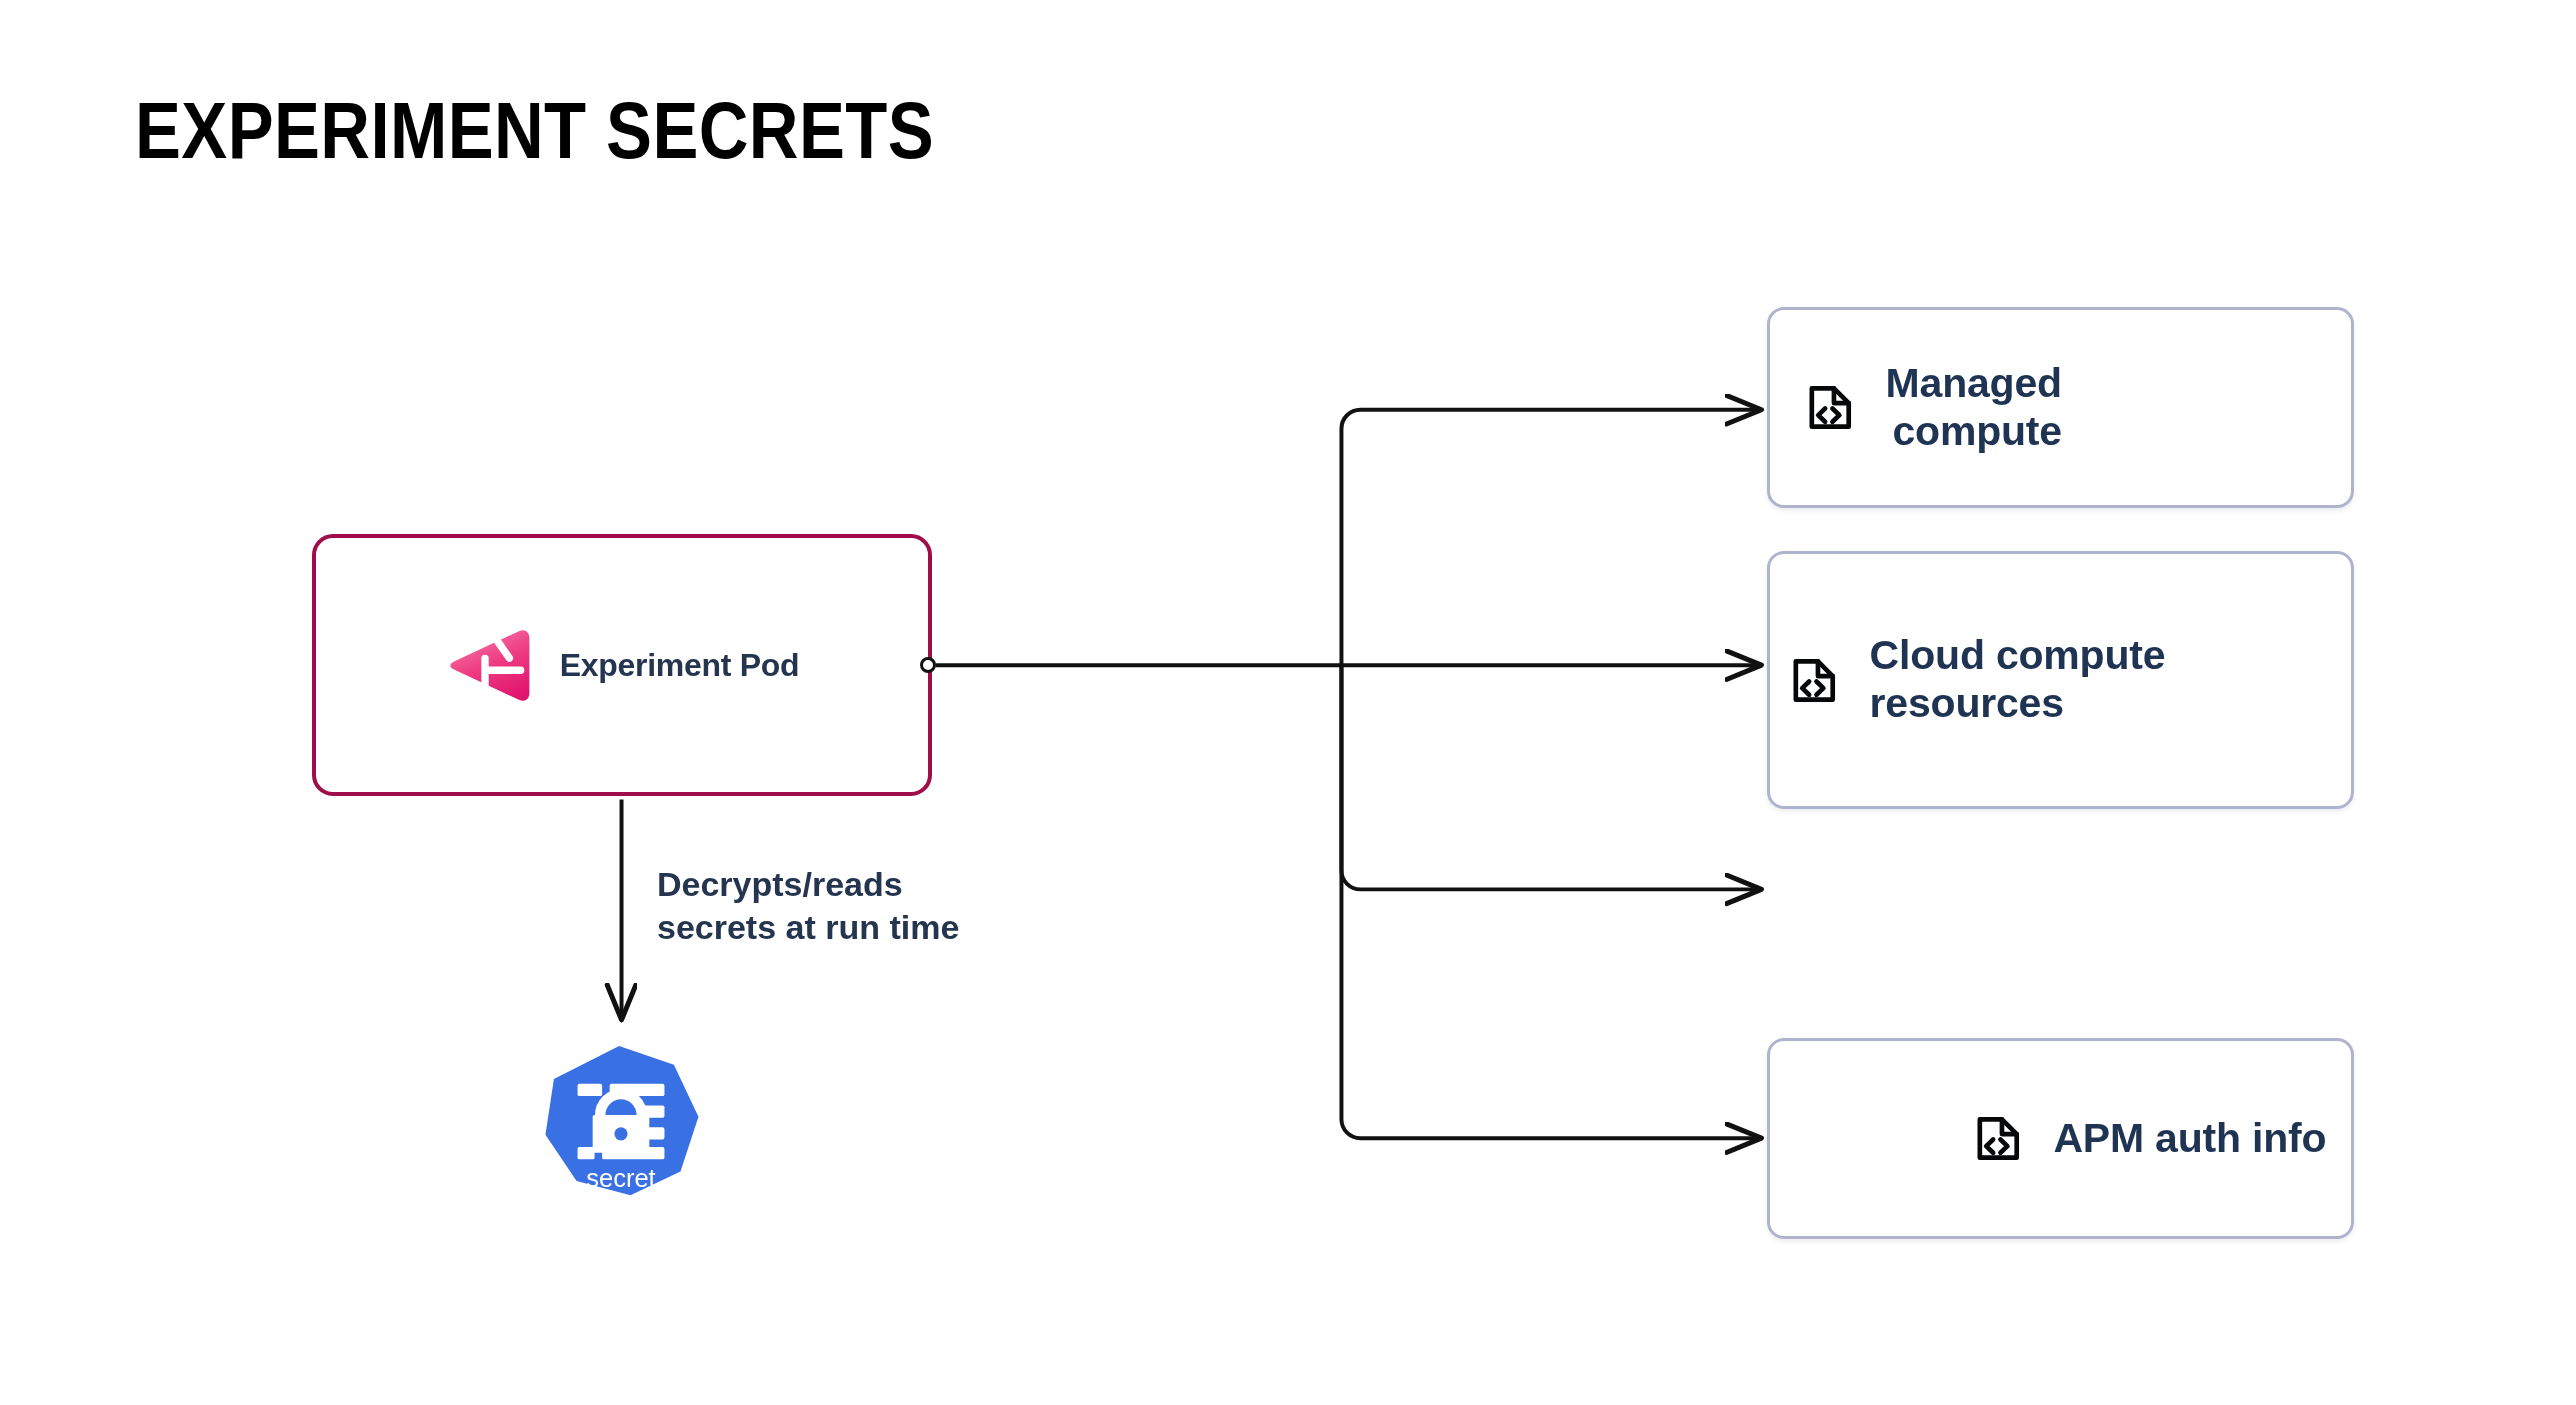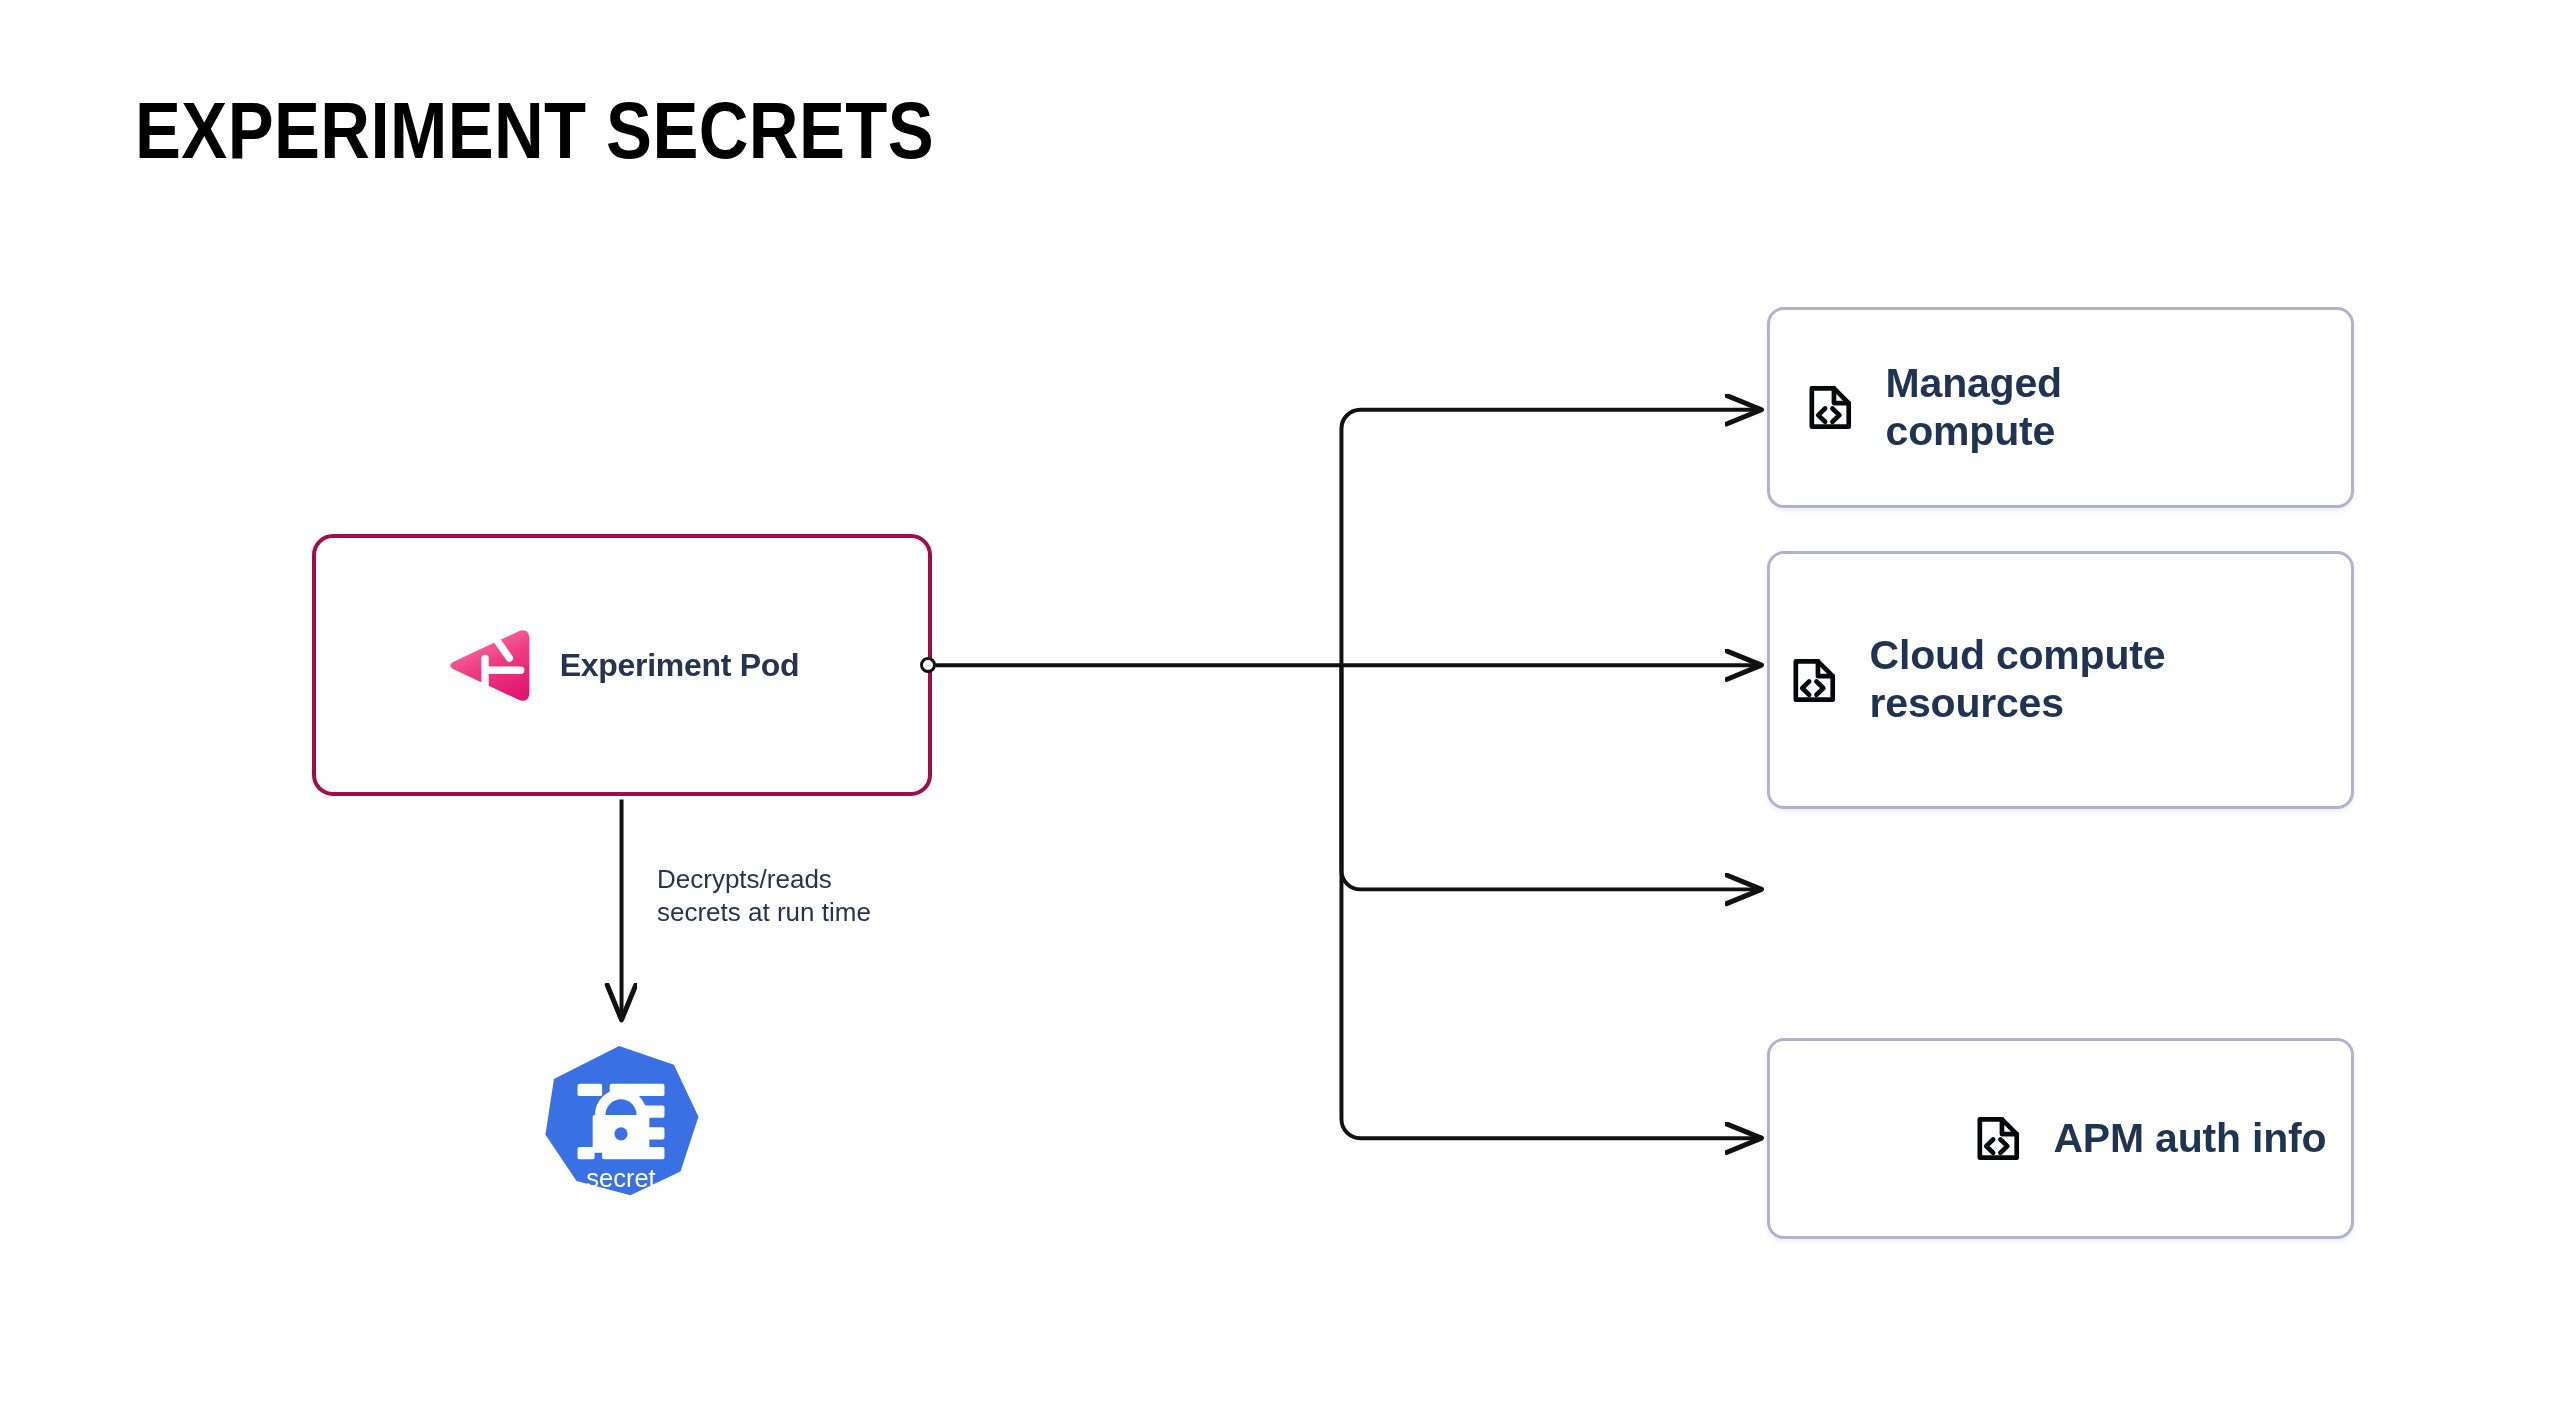--- a/index.html
+++ b/index.html
@@ -88,23 +88,23 @@
     border-radius: 50%;
     background: #ffffff;
   }
 
   
   #edge-label-decrypt {
     position: absolute;
     left: 657px;
     top: 863px;
     width: 378px;
-    font-size: 26px;
+    font-size: 34px;
     line-height: 1.25;
-    font-weight: 400;
+    font-weight: 700;
     color: #25354F;
   }
 
   
   #secret-node {
     position: absolute;
     left: 536px;
     top: 1043px;
     width: 170px;
     height: 175px;
@@ -133,21 +133,21 @@
     display: block;
   }
   .card-label {
     font-size: 41px;
     font-weight: 700;
     line-height: 1.16;
     color: #1F3352;
     letter-spacing: -0.2px;
   }
 
-  #card-0 { top: 307px;  height: 201px; }
+  #card-0 { top: 307px;  height: 201px; text-align: right; }
   #card-1 { top: 551px;  height: 258px; padding-left: 16px; }
   #card-2 { top: 795px;  height: 201px; }
   #card-3 { top: 1038px; height: 201px; justify-content: flex-end; }
 </style>
 </head>
 <body>
 
 <div id="canvas">
 
   <div id="page-title">EXPERIMENT SECRETS</div>

